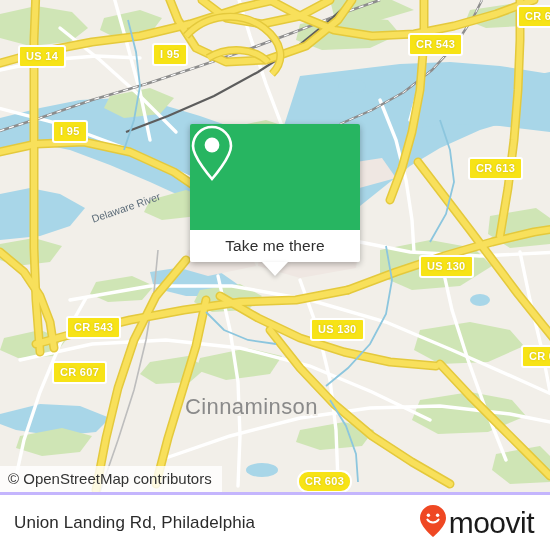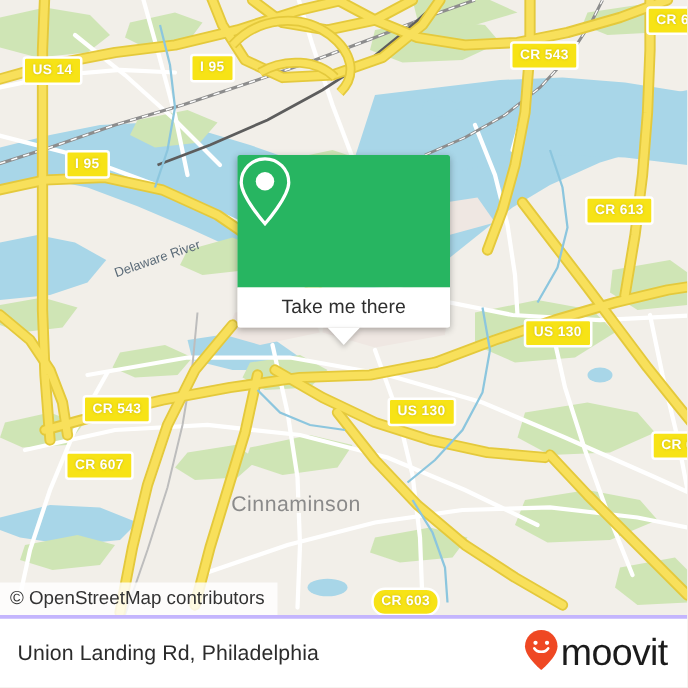--- a/index.html
+++ b/index.html
@@ -29,21 +29,21 @@
     padding:2px 6px 3px 6px;
     white-space:nowrap;
     text-shadow:0 0 2px rgba(120,105,0,.35);
     box-sizing:border-box;
   }
 
   
   .place-label{
     position:absolute;
     color:#8a8a8a;
-    font-size:17px;
+    font-size:22px;
     letter-spacing:.4px;
     white-space:nowrap;
     text-shadow:-1.5px 0 #f2efe9,1.5px 0 #f2efe9,0 -1.5px #f2efe9,0 1.5px #f2efe9,
                 -1.5px -1.5px #f2efe9,1.5px 1.5px #f2efe9,-1.5px 1.5px #f2efe9,1.5px -1.5px #f2efe9;
   }
   .water-label{
     position:absolute;
     color:#5b6b78;
     font-size:10.5px;
     white-space:nowrap;

